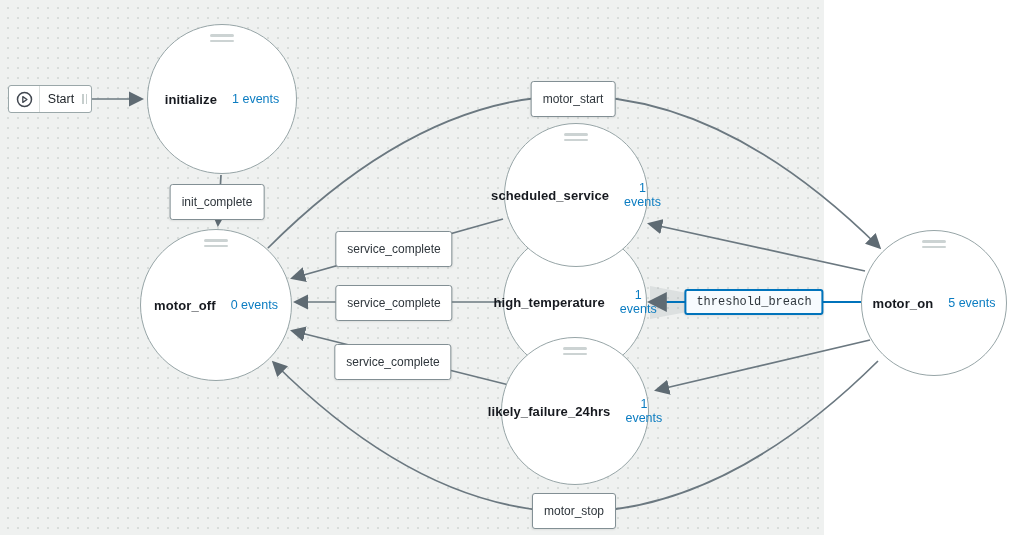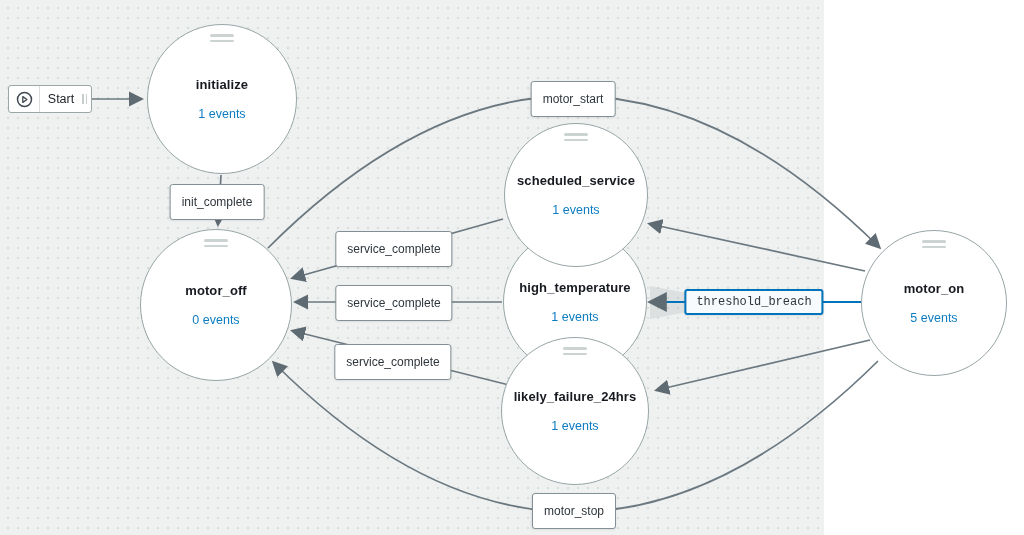--- a/index.html
+++ b/index.html
@@ -7,21 +7,21 @@
   .canvas{position:relative;width:824px;height:535px;
     background-color:#eff1f0;
     background-image:radial-gradient(#d8dcda 1px,rgba(0,0,0,0) 1.4px);
     background-size:10px 10px;background-position:3px 3px;}
   svg.edges{position:absolute;left:0;top:0;z-index:1;}
   .edge{fill:none;stroke:#6b7880;stroke-width:1.7;}
   .edge.selected{stroke:#0073bb;stroke-width:2.2;}
 
   .state-node{position:absolute;z-index:2;background:#ffffff;
     border:1.5px solid #97a5a7;border-radius:50%;
-    display:flex;flex-direction:column;align-items:center;justify-content:center;
+    display:flex;flex-direction:row;align-items:center;justify-content:center;
     gap:15px;box-sizing:border-box;text-align:center;cursor:pointer;}
   .state-title{font-size:13px;font-weight:bold;color:#16191f;letter-spacing:.1px;}
   .state-events{font-size:12.5px;color:#0b7cc1;}
   .grip{position:absolute;top:9px;left:50%;transform:translateX(-50%);
     display:flex;flex-direction:column;gap:3px;}
   .grip span{display:block;width:24px;height:2.5px;background:#ccd3d3;border-radius:2px;}
 
   #node-initialize{left:147px;top:24px;width:150px;height:150px;}
   #node-motor_off{left:140px;top:229px;width:152px;height:152px;text-align:right;}
   #node-high_temperature{left:503px;top:230px;width:144px;height:144px;}

